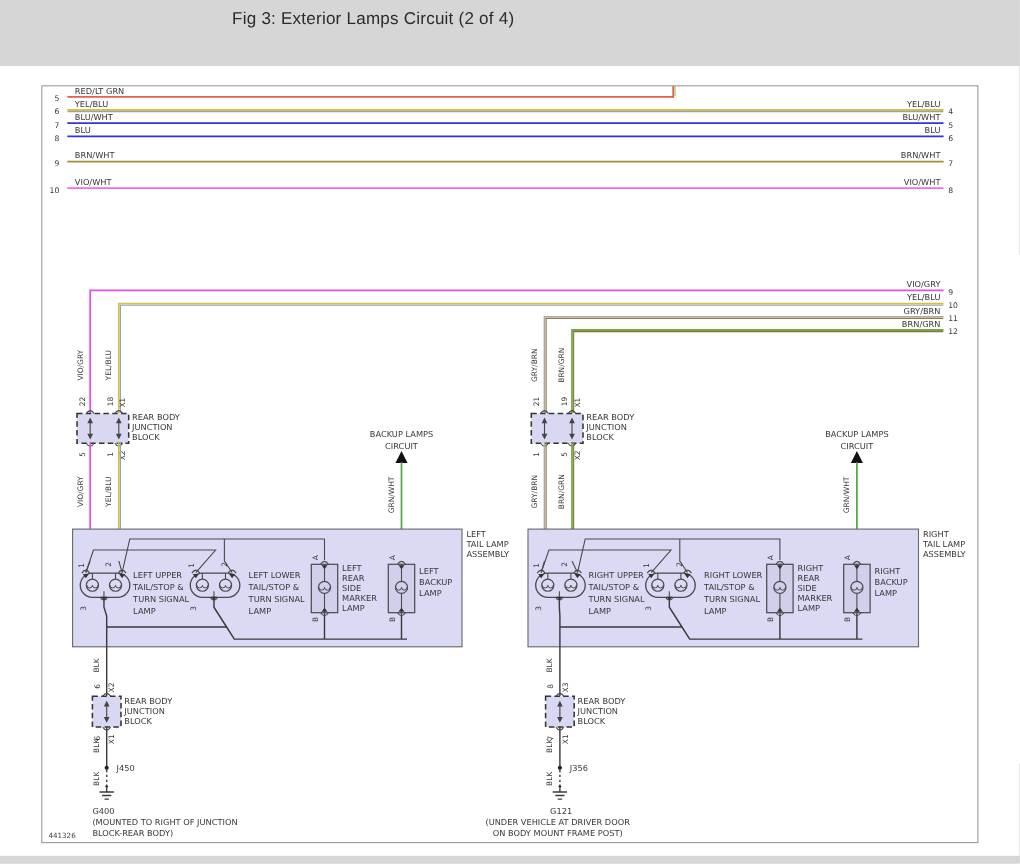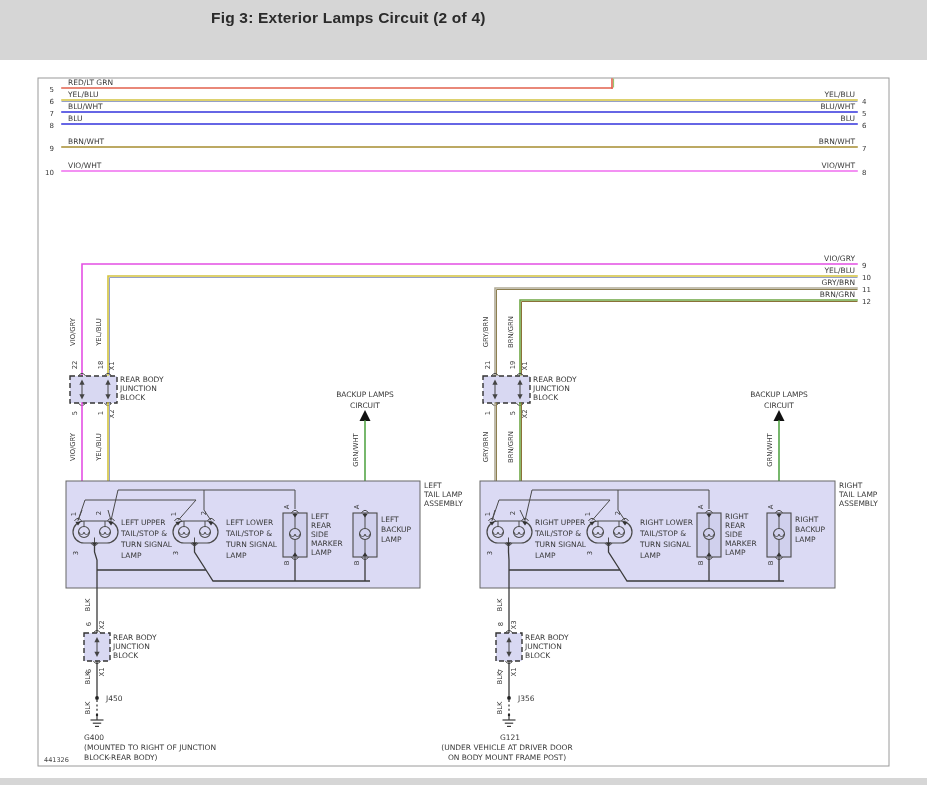--- a/index.html
+++ b/index.html
@@ -1,19 +1,19 @@
 <!DOCTYPE html>
 <html><head>
 <meta charset="utf-8">
 <style>
   html,body{margin:0;padding:0;background:#d6d6d6;width:927px;height:785px;overflow:hidden;}
   .page{position:relative;width:927px;height:785px;font-family:"DejaVu Sans",sans-serif;}
   .titlebar{position:absolute;left:0;top:0;width:927px;height:60px;}
   .title{position:absolute;left:211px;top:9px;font-size:15.5px;color:#2b2b2b;
-         font-family:"Liberation Sans",sans-serif;letter-spacing:0.2px;font-weight:bold;}
+         font-family:"Liberation Sans",sans-serif;letter-spacing:0.2px;}
   svg{position:absolute;left:0;top:0;}
   .t{font-family:"DejaVu Sans",sans-serif;font-size:7.5px;fill:#383838;}
   .tn{font-family:"DejaVu Sans",sans-serif;font-size:7px;fill:#383838;}
   .tr{font-family:"DejaVu Sans",sans-serif;font-size:6.8px;fill:#383838;text-anchor:middle;}
   .te{text-anchor:end;} .tm{text-anchor:middle;}
   .w{fill:none;stroke-width:1.6;stroke-linecap:square;}
   .w2{fill:none;stroke-width:1;stroke-linecap:square;}
   .int{fill:none;stroke:#4a4a4a;stroke-width:1;}
   .blk{fill:none;stroke:#3a3a3a;stroke-width:1.3;}
   .blockRect{stroke:#333;stroke-width:1.4;stroke-dasharray:5 3;}

